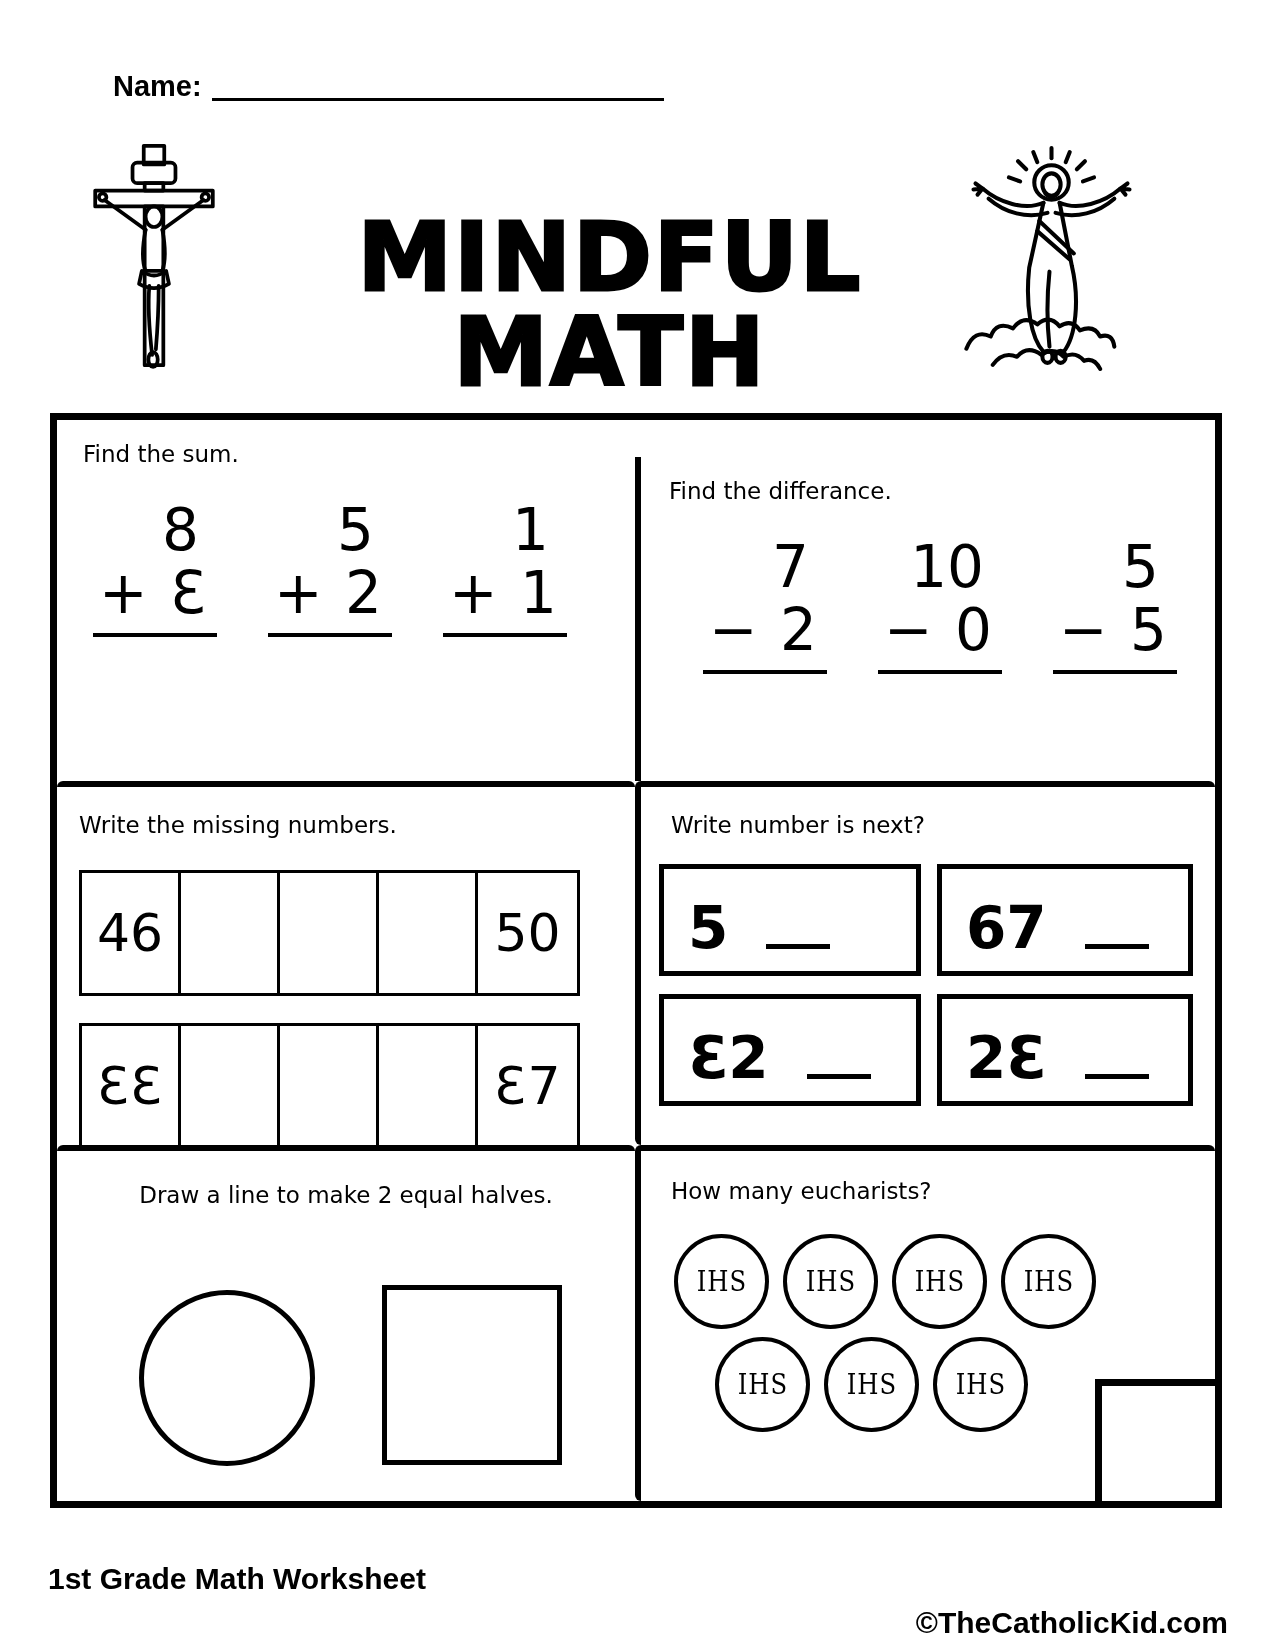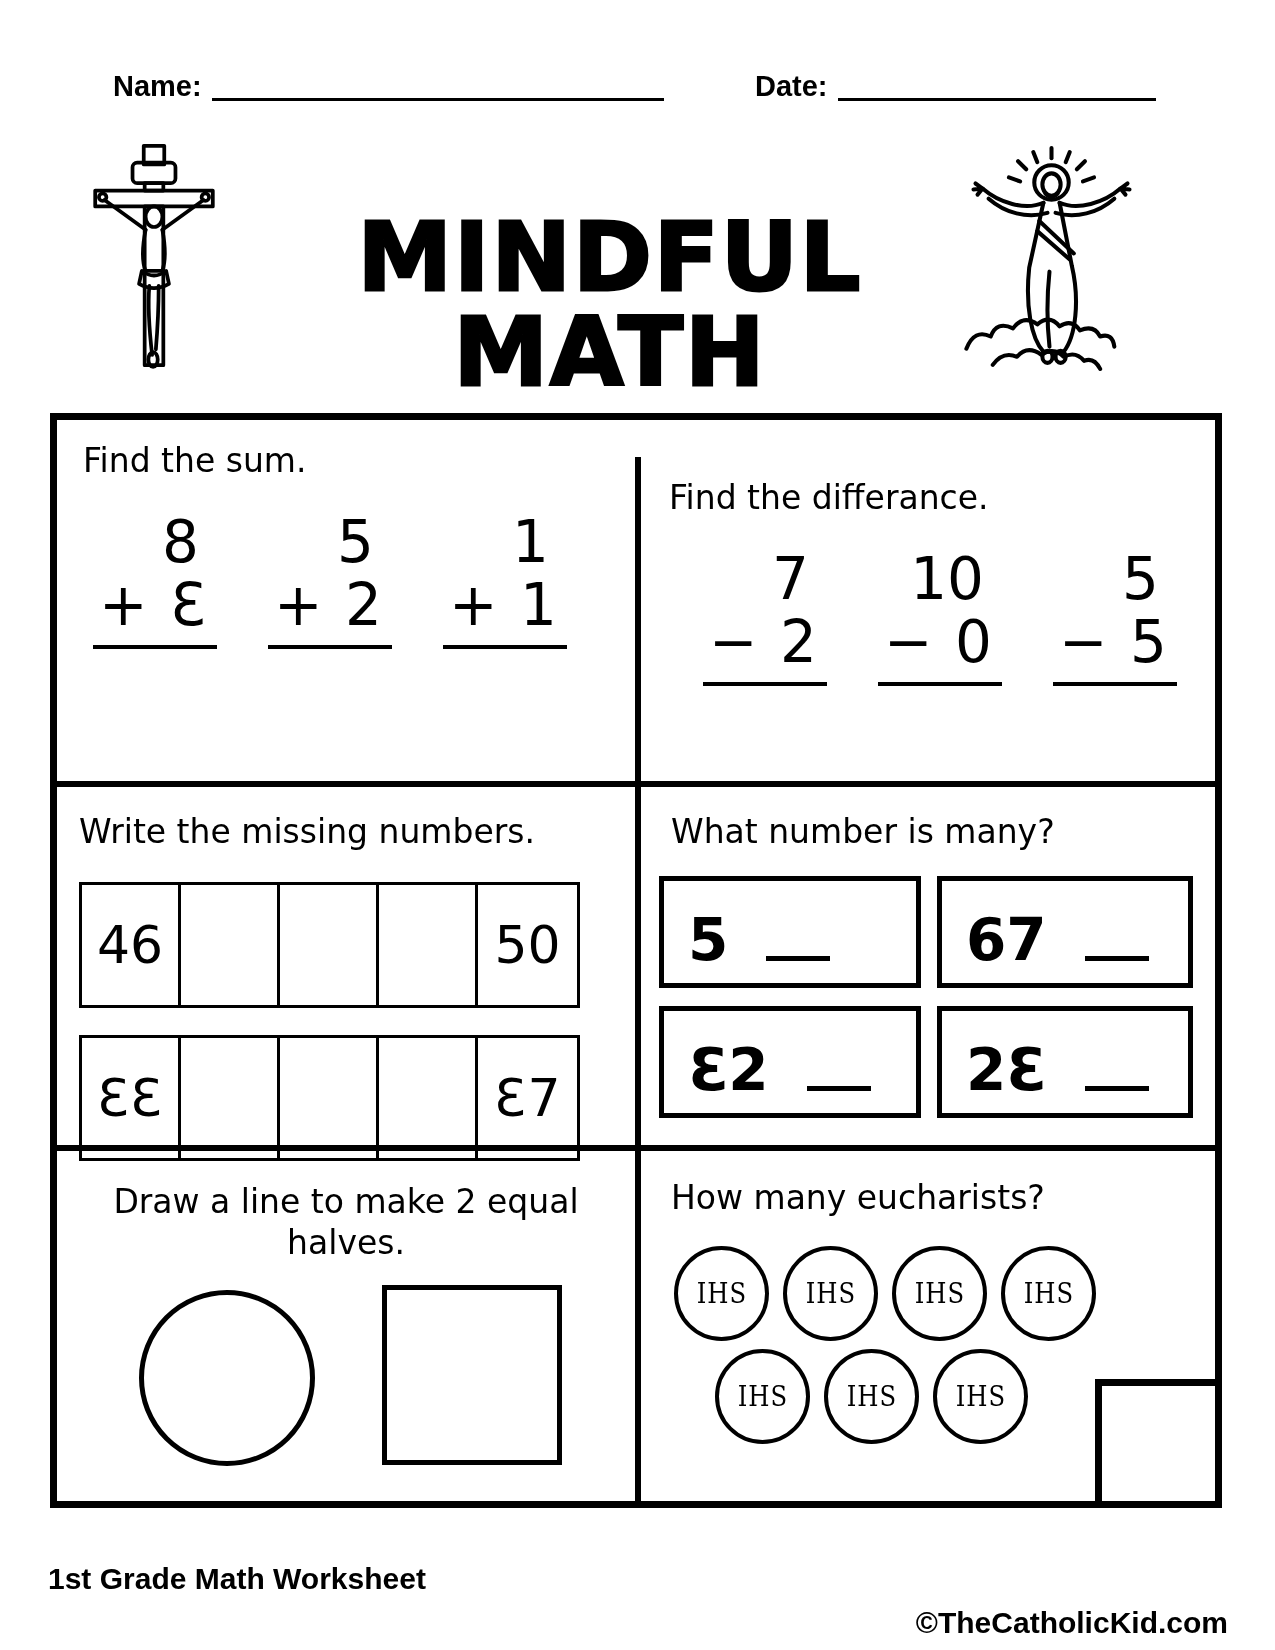--- a/index.html
+++ b/index.html
@@ -25,22 +25,22 @@
   .art svg{display:block;}
   .art path,.art rect,.art circle,.art ellipse,.art line{fill:none;stroke:#000;stroke-width:4;
       stroke-linecap:round;stroke-linejoin:round;}
 
   
   .grid{position:absolute;left:50px;top:413px;width:1172px;height:1095px;
         border:7px solid #000;box-sizing:border-box;
         display:grid;grid-template-columns:578px auto;grid-template-rows:361px 364px auto;}
   .q{box-sizing:border-box;position:relative;}
   .q-right{border-left:6px solid #000;}
-  .q-lower{border-top:6px solid #000;}
-  .prompt{font-size:33px;line-height:1.25;}
+  .q-lower{border-top:6px solid #000;border-radius:6px;}
+  .prompt{font-size:23px;line-height:1.25;}
 
   
   .q1{padding:20px 0 0 26px;}
   .q2{padding:20px 0 0 28px;margin-top:37px;}
   .problems{display:flex;gap:57px;margin-top:32px;}
   .q1 .problems{margin-left:14px;}
   .q2 .problems{margin-left:38px;}
   .problem{width:118px;}
   .p-top{font-size:58px;line-height:1;text-align:right;padding-right:16px;}
   .p-bot{display:flex;justify-content:space-between;align-items:flex-end;
@@ -90,24 +90,20 @@
   .m3{display:inline-block;transform:scaleX(-1);}
 </style>
 </head>
 <body>
 
 <div class="page">
 
   <div class="nd-group nd-name">
     <span class="nd-label">Name:</span>
     <span class="nd-line name"></span>
-  </div>
-  <div class="nd-group nd-date">
-    <span class="nd-label">Date:</span>
-    <span class="nd-line date"></span>
   </div>
 
   <div class="art" style="left:84px;top:136px;">
     <svg width="140" height="238" viewBox="0 0 150 250">
       <rect x="64" y="8" width="22" height="20"></rect>
       <rect x="52" y="26" width="46" height="22" rx="5"></rect>
       <rect x="65" y="48" width="20" height="8"></rect>
       <rect x="12" y="56" width="126" height="17"></rect>
       <rect x="65" y="73" width="20" height="170"></rect>
       <circle cx="20" cy="63" r="4"></circle>
@@ -250,21 +246,21 @@
         <div class="mcell">
             <span class="flip3"></span>
           </div>
         <div class="mcell">
             <span class="flip3"><span class="m3">3</span>7</span>
           </div>
       </div>
     </section>
 
     <section class="q q4 q-right q-lower">
-      <div class="prompt" style="padding-left:12px;">What number is many?</div>
+      <div class="prompt" style="padding-left:12px;">Write number is next?</div>
       <div class="nboxes">
         <div class="nbox">
           <span class="nval flip3">5</span>
           <span class="nblank"></span>
         </div>
         <div class="nbox">
           <span class="nval flip3">67</span>
           <span class="nblank"></span>
         </div>
         <div class="nbox">

